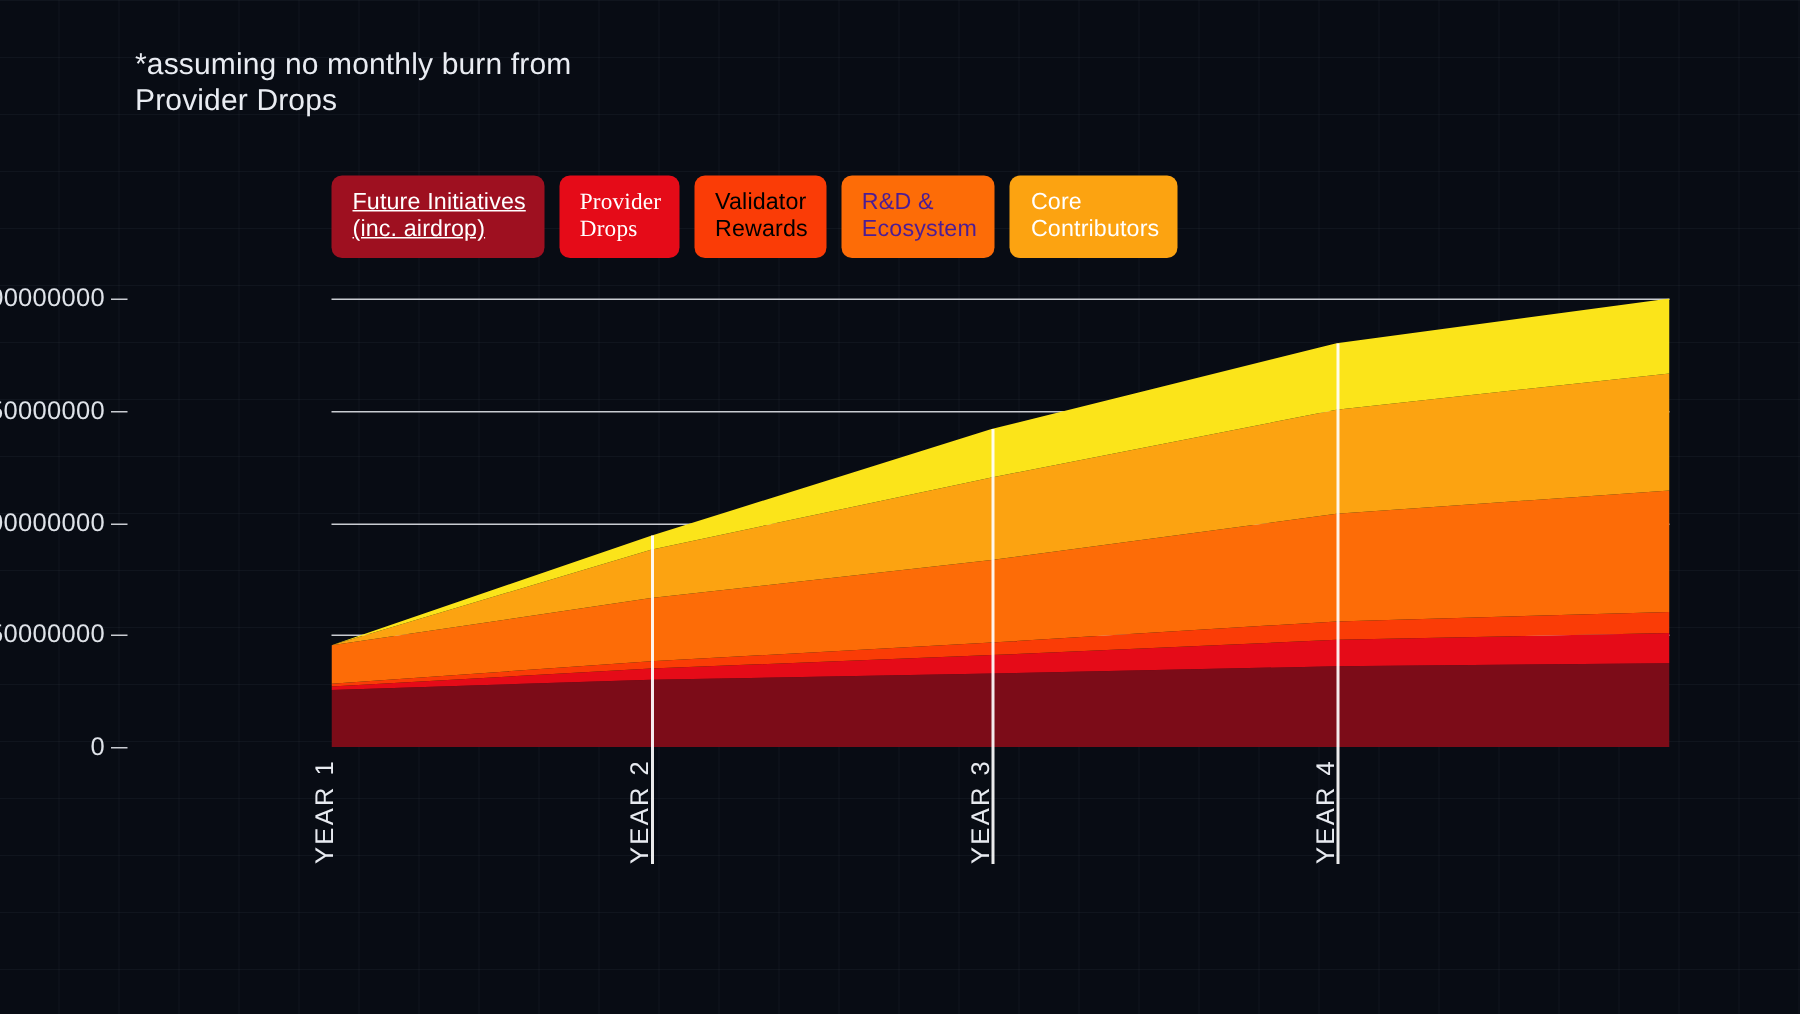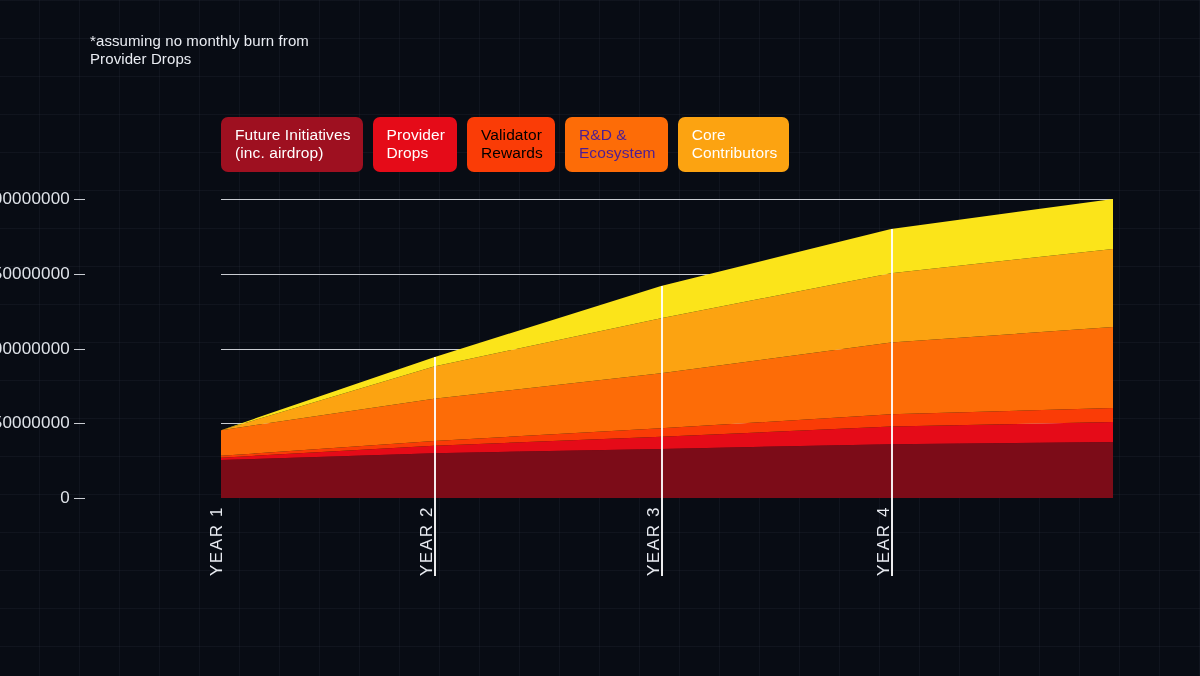--- a/index.html
+++ b/index.html
@@ -16,21 +16,21 @@
     position:absolute;left:0;top:0;width:1200px;height:676px;
     background-image:
       linear-gradient(to right, rgba(150,170,200,0.055) 1px, transparent 1px),
       linear-gradient(to bottom, rgba(150,170,200,0.055) 1px, transparent 1px);
     background-size:40px 38px;
     background-position:-1px 0px;
     pointer-events:none;
   }
   #footnote{
     position:absolute;left:90px;top:32px;
-    color:#e9ecf2;font-size:15px;line-height:1.18;
+    color:#e9ecf2;font-size:20px;line-height:1.18;
     letter-spacing:0.1px;white-space:pre-line;
   }
   
   #legend{
     position:absolute;left:221px;top:117px;
     display:flex;flex-direction:row;align-items:flex-start;gap:10px;
   }
   .legend-chip{
     border-radius:7px;
     padding:9px 12px 10px 14px;
@@ -72,25 +72,25 @@
 </style>
 </head>
 <body>
 
 <div id="bg-grid"></div>
 
 <div id="footnote">*assuming no monthly burn from
 Provider Drops</div>
 
 <div id="legend">
-  <div class="legend-chip" style="background: rgb(158, 16, 32); color: rgb(255, 255, 255);">
+  <div class="legend-chip" style="background: rgb(158, 16, 32); color: rgb(255, 255, 255); text-decoration: underline;">
     <span>Future Initiatives
 (inc. airdrop)</span>
   </div>
-  <div class="legend-chip" style="background: rgb(229, 11, 24); color: rgb(255, 255, 255);">
+  <div class="legend-chip" style="background: rgb(229, 11, 24); color: rgb(255, 255, 255); font-family: Liberation Serif, serif;">
     <span>Provider
 Drops</span>
   </div>
   <div class="legend-chip" style="background: rgb(250, 60, 6); color: #000000;">
     <span>Validator
 Rewards</span>
   </div>
   <div class="legend-chip" style="background: rgb(253, 108, 7); color: #4c1d95;">
     <span>R&amp;D &amp;
 Ecosystem</span>

